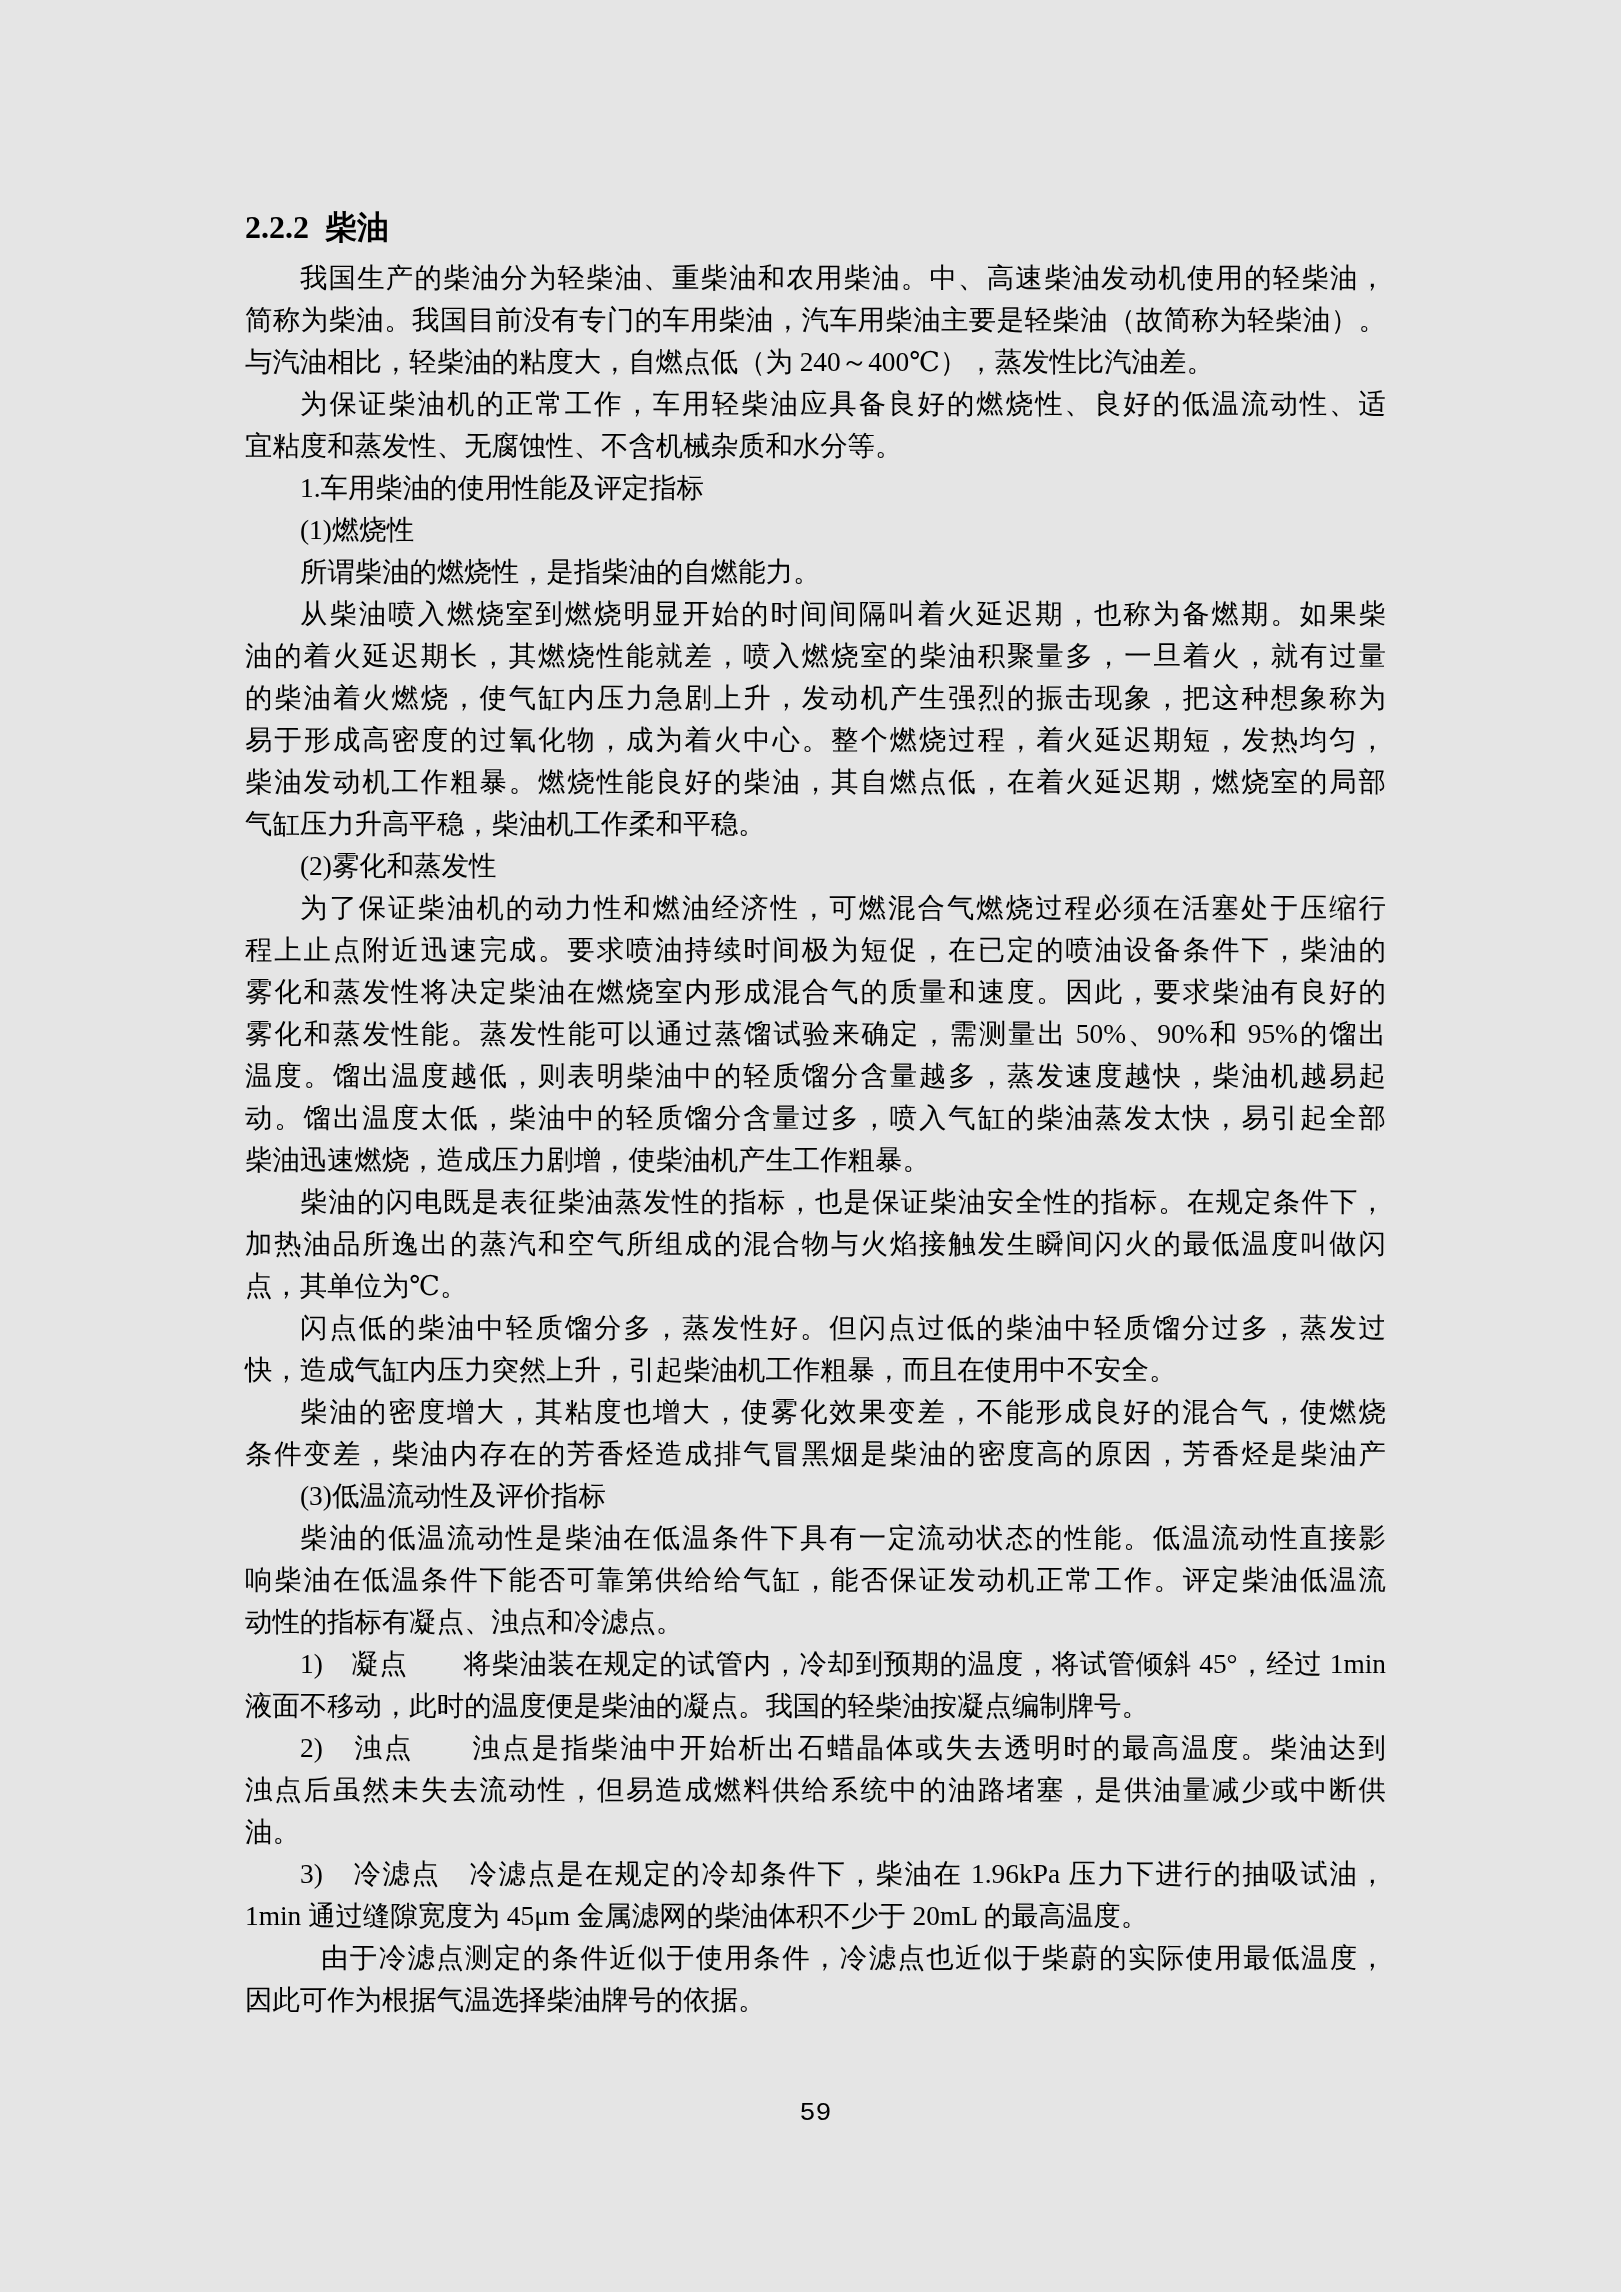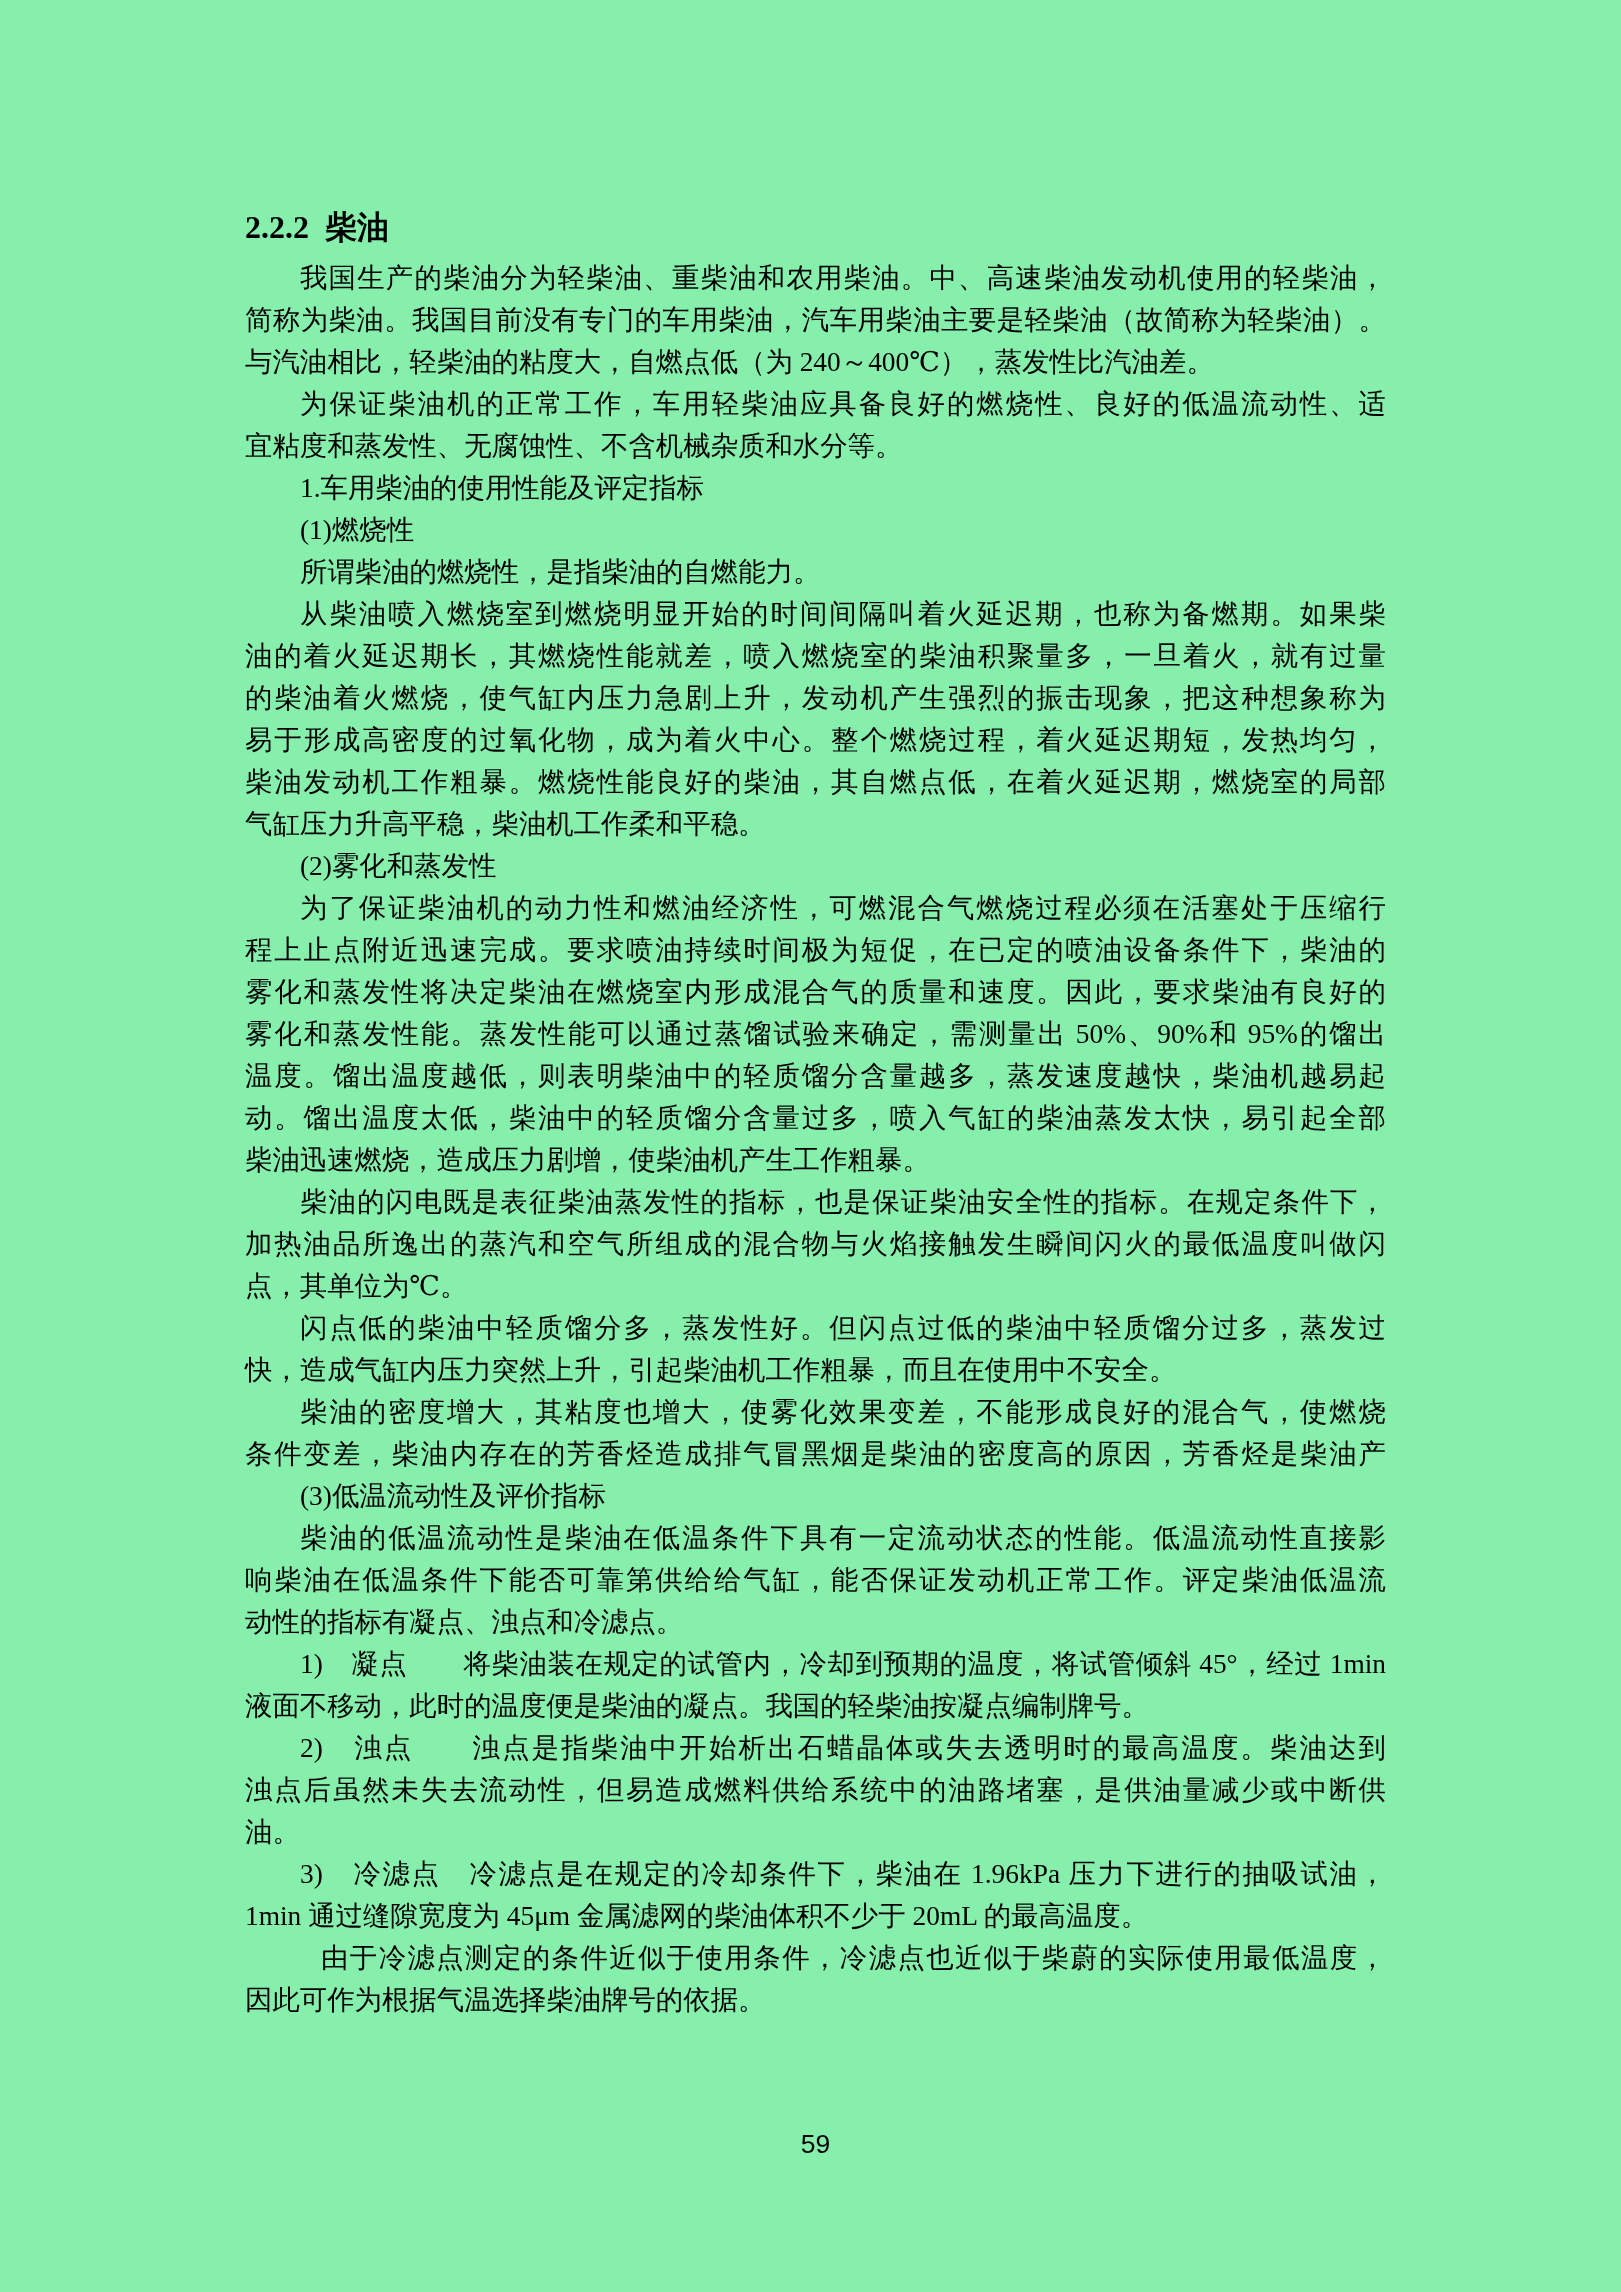--- a/index.html
+++ b/index.html
@@ -6,21 +6,21 @@
     margin: 0;
     padding: 0;
     background: #ffffff;
     color: #000000;
     font-family: "Liberation Serif", "DejaVu Serif", serif;
   }
   .page {
     position: relative;
     width: 1621px;
     height: 2293px;
-    background: #86efac;
+    background: #e5e5e5;
     overflow: hidden;
   }
   .content {
     position: absolute;
     left: 245px;
     top: 208px;
     width: 1141px;
   }
   .heading {
     font-size: 32px;
@@ -49,22 +49,21 @@
   .line.ind-lg {
     text-indent: 76px;
   }
   .pagenum {
     position: absolute;
     top: 2098px;
     left: 245px;
     width: 1141px;
     text-align: center;
     font-size: 26.5px;
-    font-family: Liberation Sans, sans-serif;
-    margin-top: 31px;
+    font-family: Liberation Mono, monospace;
   }
 </style>
 </head>
 <body>
 
 <div class="page">
   <div class="content">
     <h1 class="heading">2.2.2  柴油</h1>
     <div class="body-text">
         <div class="line ind just">我国生产的柴油分为轻柴油、重柴油和农用柴油。中、高速柴油发动机使用的轻柴油，</div>

